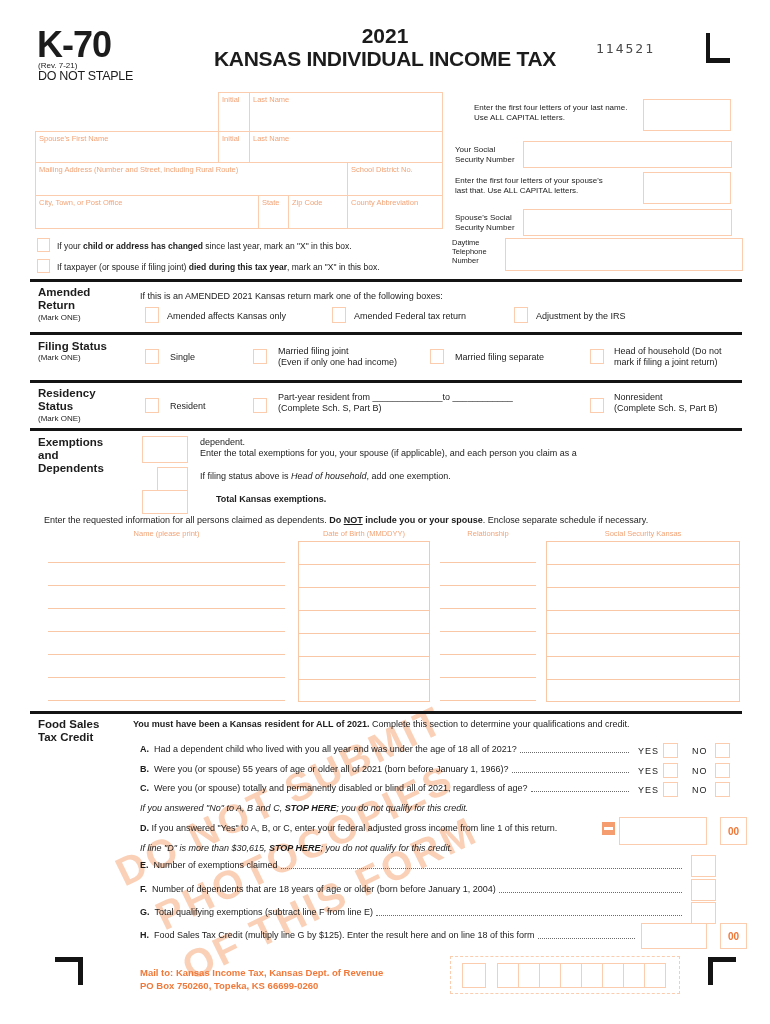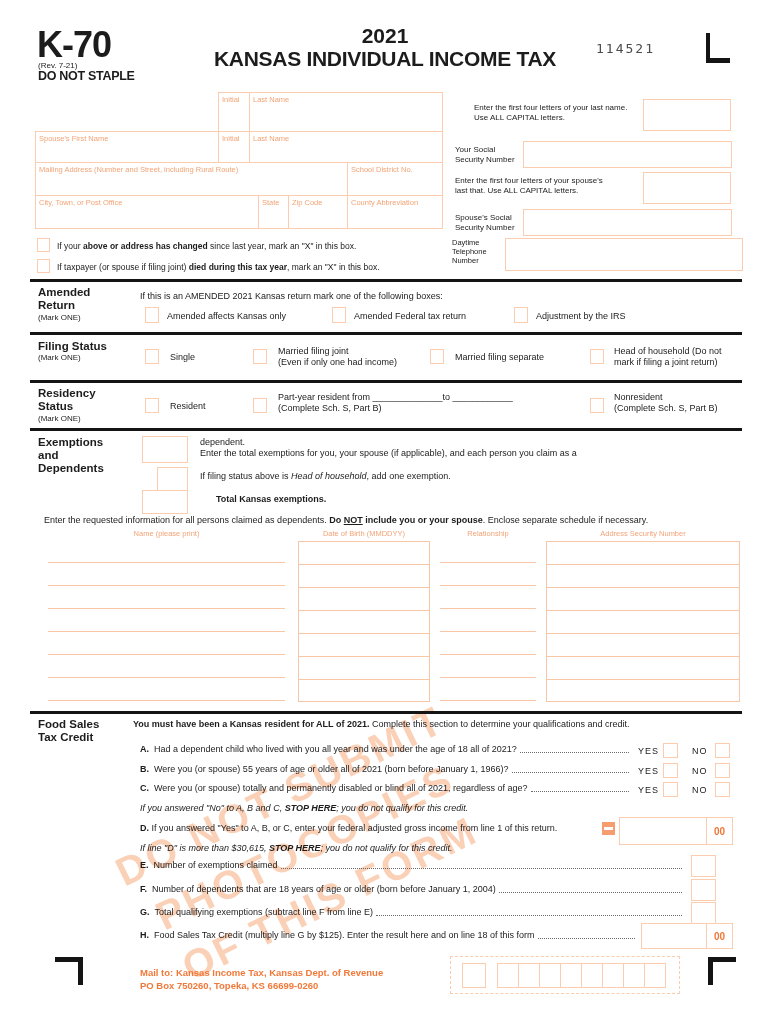--- a/index.html
+++ b/index.html
@@ -20,21 +20,21 @@
   .b{font-weight:bold;}
   .i{font-style:italic;}
   .u{text-decoration:underline;}
   .rule{position:absolute;left:30px;width:712px;height:3px;background:#141414;z-index:2;}
   
   .qrow{position:absolute;display:flex;align-items:flex-end;font-size:9px;line-height:11px;z-index:2;}
   .qrow .letter{font-weight:bold;margin-right:5px;white-space:nowrap;}
   .qrow .qtext{white-space:nowrap;}
   .leader{flex:1;border-bottom:1.5px dotted #6a6a6a;margin:0 3px 2px 3px;min-width:8px;}
   .cents{position:absolute;border:1px solid #fbcdae;box-sizing:border-box;color:#ef7737;
-         font-weight:bold;font-size:10px;display:flex;align-items:center;justify-content:center;z-index:2;}
+         font-weight:bold;font-size:10px;display:flex;align-items:center;justify-content:center;z-index:2;margin-left:14px;}
   .dep-line{position:absolute;border-bottom:1px solid #f9c6a6;z-index:2;}
   .depcol{position:absolute;border:1px solid #f9c6a6;box-sizing:border-box;background:transparent;z-index:2;}
   .depdiv{position:absolute;left:0;right:0;border-bottom:1px solid #f9c6a6;}
   .mark{position:absolute;background:#141414;z-index:3;}
   .wm{position:absolute;left:70px;top:762px;width:470px;transform:rotate(-26deg);
       color:rgba(242,132,66,0.38);font-weight:bold;font-size:40px;line-height:57px;
       letter-spacing:3px;text-align:center;z-index:1;}
   .mailto{position:absolute;color:#f0793a;font-weight:bold;font-size:9.5px;line-height:13px;z-index:2;}
   .hdrDep{position:absolute;font-size:7.5px;color:#f2a477;text-align:center;z-index:2;}
   .grid8{position:absolute;display:flex;z-index:2;}
@@ -48,21 +48,21 @@
 <div id="page">
 
   <div class="wm">
     <div>DO NOT SUBMIT</div>
     <div>PHOTOCOPIES</div>
     <div>OF THIS FORM</div>
   </div>
 
   <div class="abs z" style="left:37px;top:24px;font-size:36px;font-weight:bold;letter-spacing:-1px;">K-70</div>
   <div class="abs z" style="left:38px;top:61px;font-size:8px;">(Rev. 7-21)</div>
-  <div class="abs z" style="left:38px;top:69px;font-size:12.5px;font-weight:bold;letter-spacing:-0.3px;">DO NOT STAPLE</div>
+  <div class="abs z" style="left:38px;top:69px;font-size:12.5px;font-weight:normal;letter-spacing:-0.3px;">DO NOT STAPLE</div>
   <div class="abs z" style="left:150px;top:24px;width:470px;text-align:center;font-size:21px;font-weight:bold;">2021</div>
   <div class="abs z" style="left:110px;top:47px;width:550px;text-align:center;font-size:21px;font-weight:bold;letter-spacing:-0.3px;">KANSAS INDIVIDUAL INCOME TAX</div>
   <div class="abs z" style="left:596px;top:41px;font-family:'DejaVu Sans Mono',monospace;font-size:13px;color:#4a4a4a;letter-spacing:2px;">114521</div>
 
   <div class="mark" style="left:706px;top:33px;width:4px;height:30px;"></div>
   <div class="mark" style="left:706px;top:58px;width:24px;height:5px;"></div>
 
   <div class="cell" style="left:218px;top:92px;width:32px;height:40px;">
     <span>Initial</span></div>
   <div class="cell" style="left:249px;top:92px;width:194px;height:40px;">
@@ -108,21 +108,21 @@
   <div class="box" style="left:643px;top:172px;width:88px;height:32px;"></div>
 
   <div class="t8" style="left:455px;top:213px;">
     <div>Spouse's Social</div>
       <div>Security Number</div>
     </div>
   <div class="box" style="left:523px;top:209px;width:209px;height:27px;"></div>
 
   <div class="cb" style="left:37px;top:238px;width:13px;height:14px;"></div>
   <div class="t85" style="left:57px;top:241px;">
-    <span>If your </span><span class="b">above or address has changed</span><span> since last year, mark an "X" in this box.</span></div>
+    <span>If your </span><span class="b">child or address has changed</span><span> since last year, mark an "X" in this box.</span></div>
   <div class="cb" style="left:37px;top:259px;width:13px;height:14px;"></div>
   <div class="t85" style="left:57px;top:262px;">
     <span>If taxpayer (or spouse if filing joint) </span><span class="b">died during this tax year</span><span>, mark an "X" in this box.</span></div>
 
   <div class="t8" style="left:452px;top:238px;font-size:7.5px;line-height:9px;">
     <div>Daytime</div>
       <div>Telephone</div>
       <div>Number</div>
     </div>
   <div class="box" style="left:505px;top:238px;width:238px;height:33px;"></div>
@@ -198,21 +198,21 @@
     <span>If filing status above is </span><span class="i">Head of household</span><span>, add one exemption.</span></div>
   <div class="box" style="left:142px;top:490px;width:46px;height:24px;"></div>
   <div class="t9 b" style="left:216px;top:494px;">Total Kansas exemptions.</div>
 
   <div class="t9" style="left:44px;top:515px;">
     <span>Enter the requested information for all persons claimed as dependents. </span><span class="b">Do </span><span class="b u">NOT</span><span class="b"> include you or your spouse</span><span>. Enclose separate schedule if necessary.</span></div>
 
   <div class="hdrDep" style="left:48px;top:529px;width:237px;">Name (please print)</div>
   <div class="hdrDep" style="left:298px;top:529px;width:132px;">Date of Birth (MMDDYY)</div>
   <div class="hdrDep" style="left:440px;top:529px;width:96px;">Relationship</div>
-  <div class="hdrDep" style="left:546px;top:529px;width:194px;">Address Security Number</div>
+  <div class="hdrDep" style="left:546px;top:529px;width:194px;">Social Security Kansas</div>
 
   <div class="dep-line" style="left:48px;top:562px;width:237px;"></div>
   <div class="dep-line" style="left:48px;top:585px;width:237px;"></div>
   <div class="dep-line" style="left:48px;top:608px;width:237px;"></div>
   <div class="dep-line" style="left:48px;top:631px;width:237px;"></div>
   <div class="dep-line" style="left:48px;top:654px;width:237px;"></div>
   <div class="dep-line" style="left:48px;top:677px;width:237px;"></div>
   <div class="dep-line" style="left:48px;top:700px;width:237px;"></div>
 
   <div class="depcol" style="left:298px;top:541px;width:132px;height:161px;">

